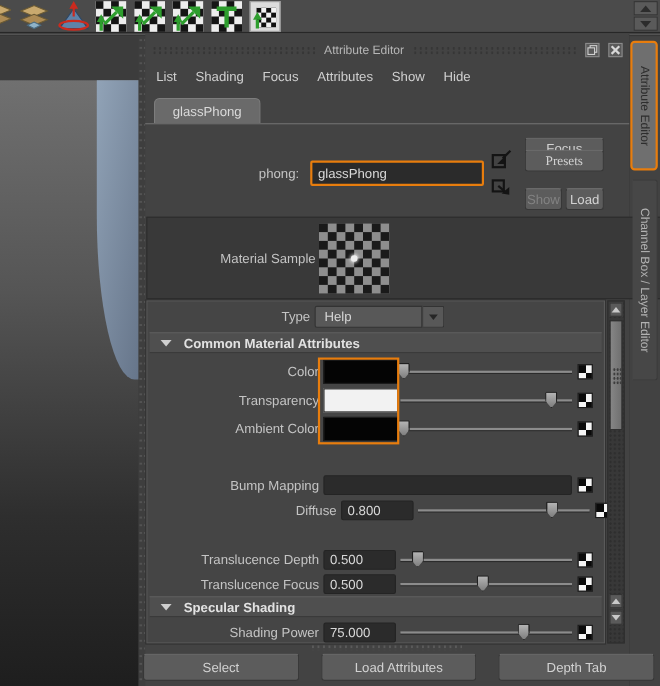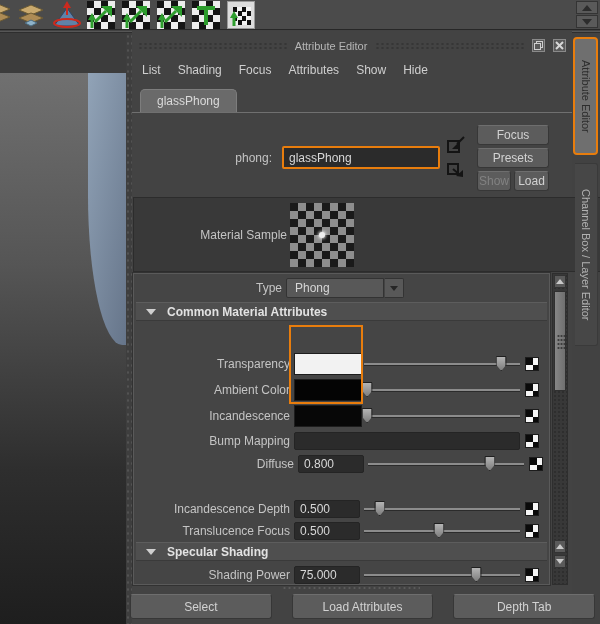--- a/index.html
+++ b/index.html
@@ -66,21 +66,21 @@
   #name-field  { position:absolute; left:150px; top:115px; width:158px; height:23px;
                  background:#2b2b2b; border-style:solid; border-width:2px; border-radius:2px; }
   .conn-icon { position:absolute; width:20px; height:18px; }
   #conn-in  { left:314px; top:105px; }
   #conn-out { left:314px; top:131px; }
 
   .mbtn { background:#5c5c5c; border:1px solid #373737; border-top-color:#6e6e6e; border-radius:3px;
           color:#d2d2d2; font-size:12px; font-family:"Liberation Sans",sans-serif;
           display:flex; align-items:center; justify-content:center; cursor:default; }
   #btn-focus   { position:absolute; left:345px; top:94px;  width:72px; height:20px; }
-  #btn-presets { position:absolute; left:345px; top:117px; width:72px; height:20px; }
+  #btn-presets { position:absolute; left:345px; top:105px; width:72px; height:20px;font-family:Liberation Serif, serif; }
   #btn-show    { position:absolute; left:345px; top:140px; width:34px; height:20px; color:#828282; }
   #btn-hide    { position:absolute; left:382px; top:140px; width:35px; height:20px; }
 
   #sample-strip { position:absolute; left:1px; top:166px; width:488px; height:75px;
                   background:#393939; border:1px solid #2c2c2c; }
   #sample-label { position:absolute; left:10px; top:30px; width:143px; }
   #sample-swatch { position:absolute; left:156px; top:5px; width:64px; height:64px;
                    background:repeating-conic-gradient(#8e8e8e 0 25%, #1a1a1a 0 50%); background-size:16px 16px; }
   #sample-dot { position:absolute; left:29px; top:29px; width:6px; height:6px; border-radius:50%;
                 background:#eee; box-shadow:0 0 3px 1px rgba(255,255,255,.7); }
@@ -282,30 +282,39 @@
   <div id="sample-strip">
     <div id="sample-label" class="lbl">Material Sample</div>
     <div id="sample-swatch">
       <div id="sample-dot"></div>
     </div>
   </div>
 
   <div id="scroll-frame">
 
     <div id="type-row-label" class="lbl">Type</div>
-    <div id="type-dropdown">Phong</div>
+    <div id="type-dropdown">Help</div>
     <div id="type-arrow">
         <div class="tri-dn-s"></div>
       </div>
 
     <div class="section-hdr" style="top:28px">
       <div class="tri"></div>
       <div class="txt">Common Material Attributes</div>
     </div>
 
+    <div class="frow" style="top:53px;left:2px;width:411px">
+      <div class="lbl">Color</div>
+      <div class="swatch" style="background: rgb(4, 4, 4);"></div>
+      <div class="slider">
+        <div class="track"></div>
+          <div class="handle" style="left: 2%;"></div>
+      </div>
+      <div class="map-btn"></div>
+    </div>
 
     <div class="frow" style="top:105px;left:2px;width:411px">
       <div class="lbl">Ambient Color</div>
       <div class="swatch" style="background: rgb(4, 4, 4);"></div>
       <div class="slider">
         <div class="track"></div>
           <div class="handle" style="left: 2%;"></div>
       </div>
       <div class="map-btn"></div>
     </div>
@@ -315,49 +324,40 @@
       <div class="swatch" style="background: rgb(242, 242, 242);"></div>
       <div class="slider">
         <div class="track"></div>
           <div class="handle" style="left: 88%;"></div>
       </div>
       <div class="map-btn"></div>
     </div>
 
     <div id="swatch-highlight" style="border-color: rgb(232, 125, 13);"></div>
 
-    <div class="frow" style="top:131px;left:2px;width:411px">
-      <div class="lbl">Incandescence</div>
-      <div class="swatch" style="background: rgb(7, 7, 7);"></div>
-      <div class="slider">
-        <div class="track"></div>
-          <div class="handle" style="left: 2%;"></div>
-      </div>
-      <div class="map-btn"></div>
-    </div>
 
     <div class="frow" style="top:156px;left:2px;width:411px">
       <div class="lbl">Bump Mapping</div>
       <input class="val field" style="width: 226px;" value="">
       <div class="map-btn"></div>
     </div>
 
-    <div class="frow" style="top:179px;left:6px;width:411px">
+    <div class="frow" style="top:179px;left:18px;width:411px">
       <div class="lbl">Diffuse</div>
       <input class="val field" value="0.800" style="">
       <div class="slider">
         <div class="track"></div>
           <div class="handle" style="left: 78%;"></div>
       </div>
       <div class="map-btn"></div>
     </div>
 
 
     <div class="frow" style="top:224px;left:2px;width:411px">
-      <div class="lbl">Incandescence Depth</div>
+      <div class="lbl">Translucence Depth</div>
       <input class="val field" value="0.500" style="">
       <div class="slider">
         <div class="track"></div>
           <div class="handle" style="left: 10%;"></div>
       </div>
       <div class="map-btn"></div>
     </div>
 
     <div class="frow" style="top:246px;left:2px;width:411px">
       <div class="lbl">Translucence Focus</div>

